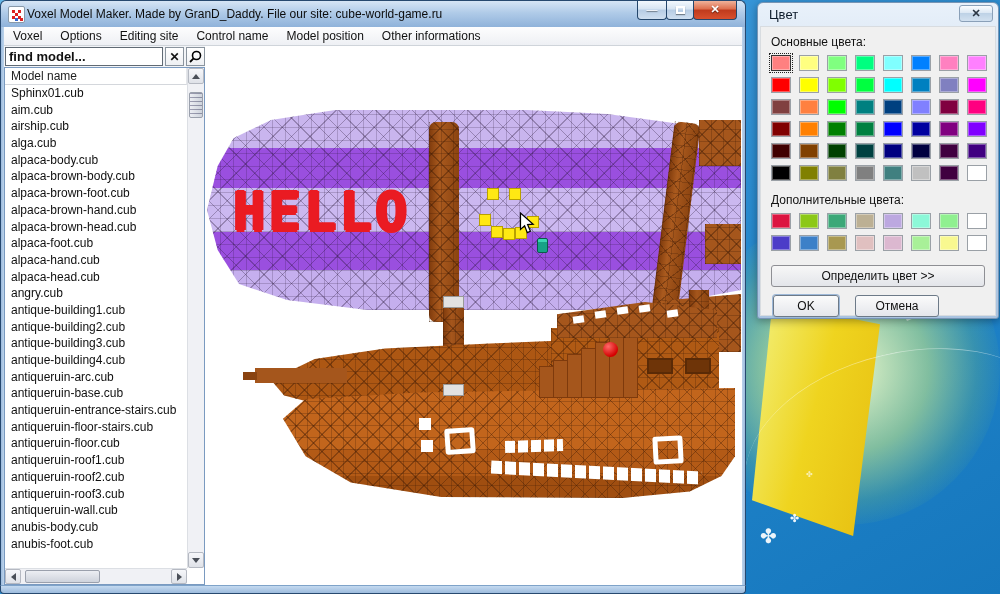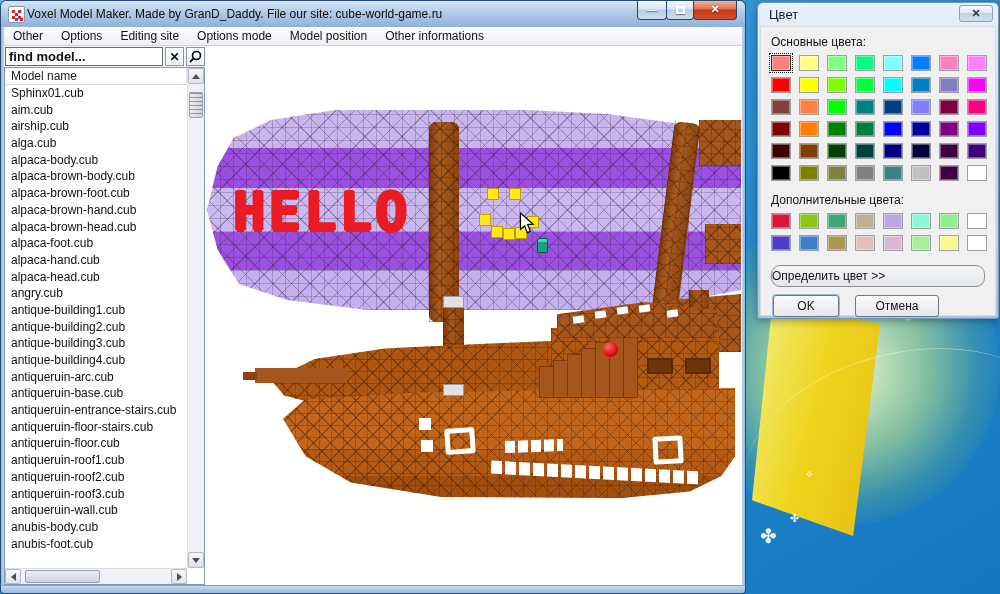--- a/index.html
+++ b/index.html
@@ -141,22 +141,22 @@
   .dlg-title { position:absolute; left:12px; top:5px; font-size:13px; color:#0e1c2c; }
   .dlg-close { position:absolute; right:6px; top:3px; width:34px; height:17px; border:1px solid #8aa0b8; border-radius:3px;
      background:linear-gradient(180deg,#fbfdff 0%,#dce8f4 45%,#bed2e6 50%,#d2e1f0 100%);
      color:#2a3644; font-size:11px; font-weight:bold; text-align:center; line-height:15px; }
   .dlg-client { position:absolute; left:3px; right:3px; top:24px; bottom:3px; background:#f0f0f0; border:1px solid #d8dce0; padding:8px 10px; }
   .dlg-label { font-size:12px; color:#111; }
   .swatch-grid { display:grid; grid-template-columns:repeat(8,20px); grid-auto-rows:16px; column-gap:8px; row-gap:6px; margin-top:6px; }
   .swatch { width:20px; height:16px; border:1px solid #9aa0a6; box-shadow:inset 0 0 0 1px rgba(255,255,255,.35); }
   .swatch.selected { outline:1px dotted #222; outline-offset:1px; border-color:#333; }
   #custom-label { margin-top:12px; }
-  #define-btn { margin-top:14px; width:100%; height:22px; border:1px solid #8e8f94; border-radius:9px;
-     background:linear-gradient(180deg,#f7f7f7,#e3e5ea); font-size:12px; color:#111; line-height:20px; }
+  #define-btn { margin-top:14px; width:100%; height:22px; border:1px solid #8e8f94; border-radius:3px;
+     background:linear-gradient(180deg,#f7f7f7,#e3e5ea); font-size:12px; color:#111; text-align:center; line-height:20px; }
   .dlg-btn-row { margin-top:8px; display:flex; }
   .dlg-btn { height:22px; border:1px solid #6d7a88; border-radius:3px; background:linear-gradient(180deg,#fbfbfb,#e4e6eb);
      font-size:12px; color:#111; text-align:center; line-height:20px; }
   #ok-btn { width:66px; margin-left:2px; box-shadow:0 0 0 1px #9db8d8; }
   #cancel-btn { width:84px; margin-left:16px; }
 </style>
 </head>
 <body>
 
 <div id="desktop">
@@ -179,24 +179,24 @@
       <div class="wbtn min">—</div>
       <div class="wbtn max"><span class="maxglyph"></span></div>
       <div class="wbtn close">✕</div>
     </div>
   </div>
   <div class="mw-left"></div>
   <div class="mw-right"></div>
   <div class="mw-bottom"></div>
 
   <div id="menubar">
-      <span class="menu-item">Other</span>
+      <span class="menu-item">Voxel</span>
       <span class="menu-item">Options</span>
       <span class="menu-item">Editing site</span>
-      <span class="menu-item">Options mode</span>
+      <span class="menu-item">Control name</span>
       <span class="menu-item">Model position</span>
       <span class="menu-item">Other informations</span>
     </div>
 
   <div id="search-row">
     <input id="search-input" value="find model..." style="">
     <div class="sbtn">✕</div>
     <div class="sbtn">
       <svg width="13" height="13" viewBox="0 0 13 13">
         <circle cx="7.5" cy="5.5" r="4" fill="none" stroke="#000" stroke-width="1.6"></circle>

